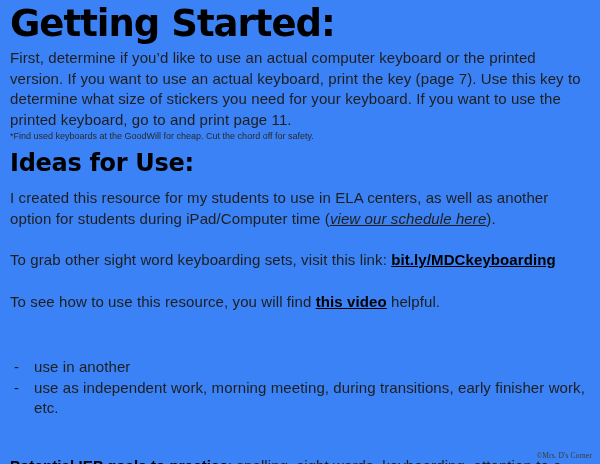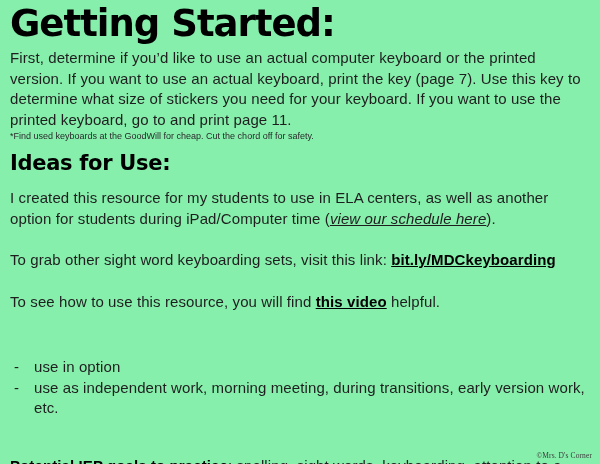--- a/index.html
+++ b/index.html
@@ -6,21 +6,21 @@
     margin: 0;
     padding: 0;
     background: #ffffff;
   }
   .page {
     position: relative;
     width: 600px;
     height: 464px;
     box-sizing: border-box;
     padding: 2px 10px 0 10px;
-    background: #86efac;
+    background: #3b82f6;
     font-family: "Liberation Sans", "DejaVu Sans", sans-serif;
     color: #1e1e1e;
     overflow: hidden;
   }
   .main-title {
     margin: 0 0 1px 0;
     font-size: 37px;
     line-height: 44px;
     font-weight: 800;
     letter-spacing: -1px;
@@ -38,21 +38,21 @@
     margin-top: 2px;
   }
   .footnote {
     margin: 1px 0 8px 0;
     font-size: 9px;
     line-height: 11px;
     color: #2a2a2a;
   }
   .section-title {
     margin: 3px 0 9px 0;
-    font-size: 21px;
+    font-size: 24px;
     line-height: 26px;
     font-weight: 800;
     letter-spacing: -0.3px;
     color: #000000;
     font-family: "DejaVu Sans", "Liberation Sans", sans-serif;
   }
   .para { margin-top: 12px; }
   .para + .para { margin-top: 21px; }
   .link-italic {
     font-style: italic;
@@ -120,25 +120,25 @@
 
   <p class="body-text para"><span>I created this resource for my students to use in ELA centers, as well as another option for students during iPad/Computer time (</span><span class="link-italic">view our schedule here</span><span>).</span></p>
 
   <p class="body-text para"><span>To grab other sight word keyboarding sets, visit this link: </span><span class="link-bold">bit.ly/MDCkeyboarding</span></p>
 
   <p class="body-text para"><span>To see how to use this resource, you will find </span><span class="link-bold">this video</span><span> helpful.</span></p>
 
   <ul class="bullet-list">
     <li class="bullet-item">
       <span class="bullet-marker">-</span>
-      <span class="bullet-text">use in option</span>
+      <span class="bullet-text">use in another</span>
     </li>
     <li class="bullet-item">
       <span class="bullet-marker">-</span>
-      <span class="bullet-text">use as independent work, morning meeting, during transitions, early version work, etc.</span>
+      <span class="bullet-text">use as independent work, morning meeting, during transitions, early finisher work, etc.</span>
     </li>
   </ul>
 
   <p class="iep-para"><span class="iep-lead">Potential IEP goals to practice</span><span>: spelling, sight words, keyboarding, attention to a task, appropriate use of technology, following directions.</span></p>
 
   <div class="credit">©Mrs. D's Corner</div>
 
 </div>
 
 </body></html>

